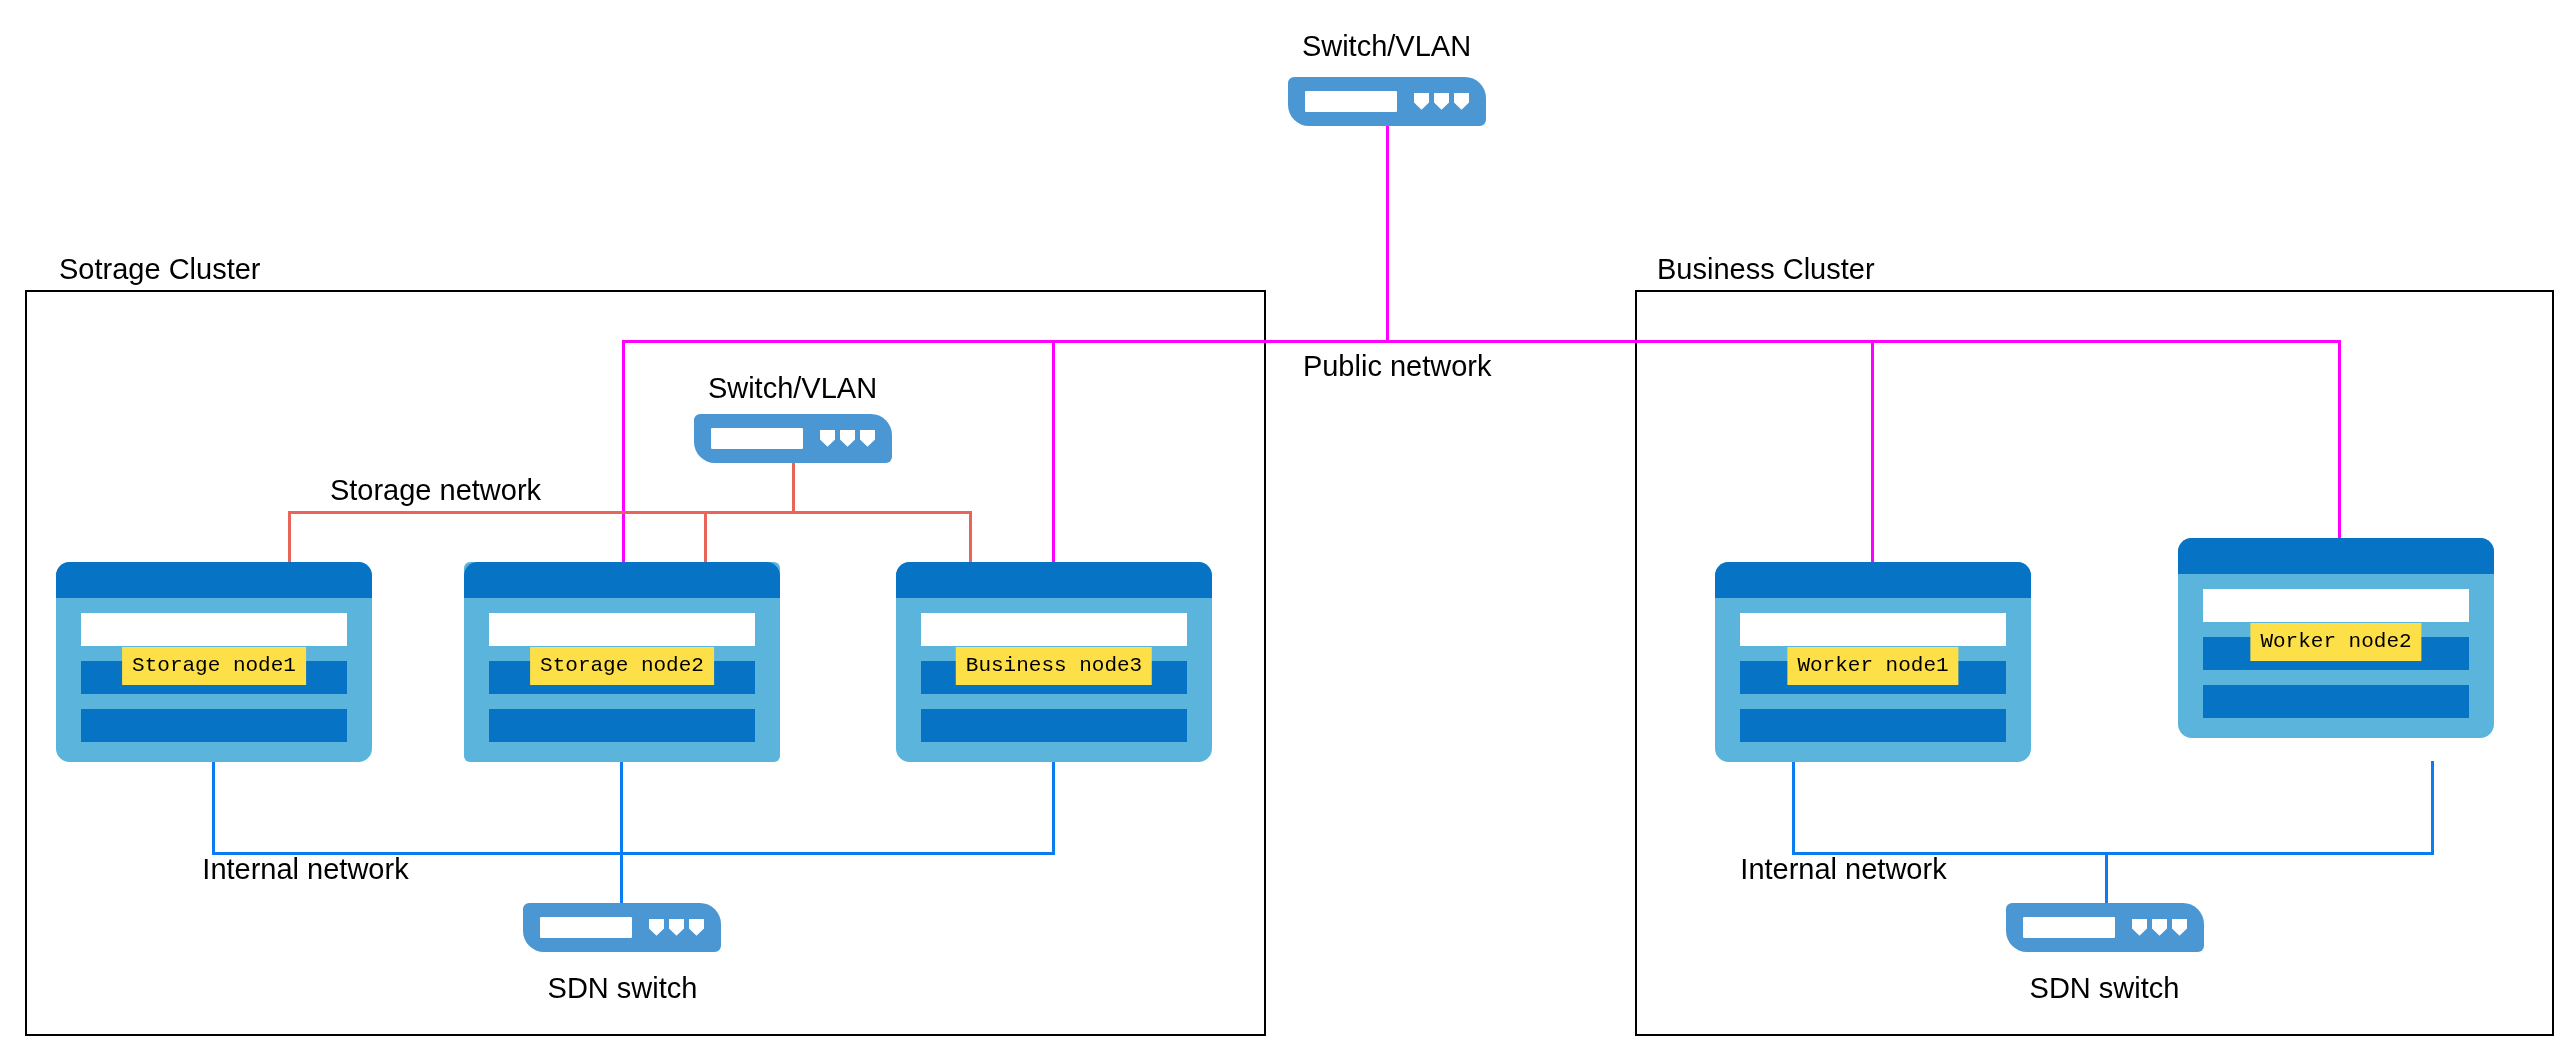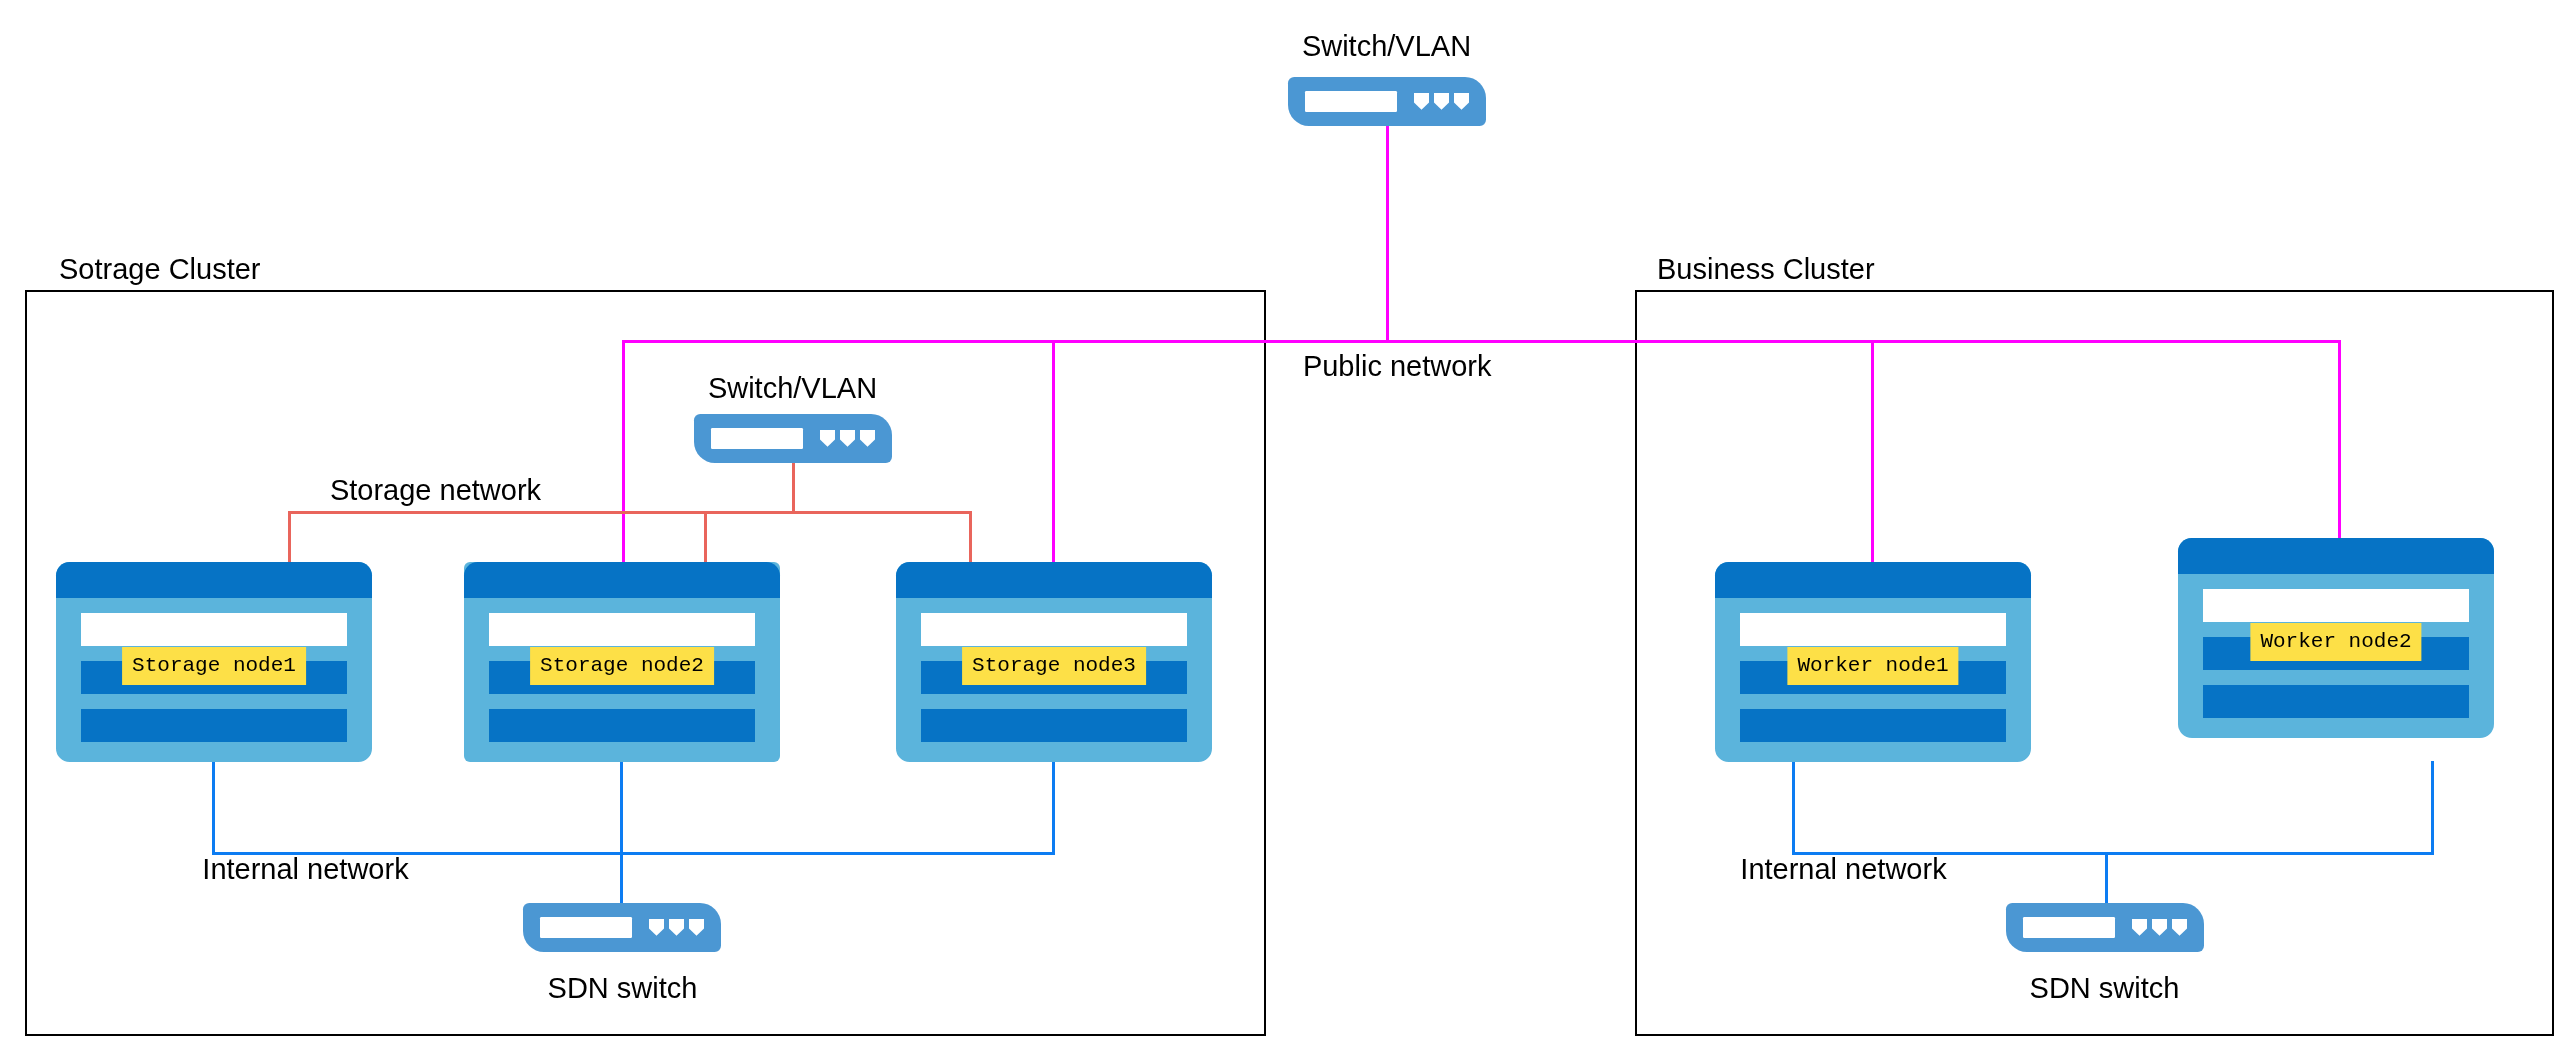--- a/index.html
+++ b/index.html
@@ -97,21 +97,21 @@
   <div class="bar white"></div>
   <div class="bar d1"></div>
   <div class="bar d2"></div>
   <div class="tag">Storage node2</div>
 </div>
 <div class="node" style="left:896px;top:562px;">
   <div class="head"></div>
   <div class="bar white"></div>
   <div class="bar d1"></div>
   <div class="bar d2"></div>
-  <div class="tag">Storage node3</div>
+  <div class="tag">Business node3</div>
 </div>
 
 <div class="node" style="left:1715px;top:562px;text-align:right;">
   <div class="head"></div>
   <div class="bar white"></div>
   <div class="bar d1"></div>
   <div class="bar d2"></div>
   <div class="tag">Worker node1</div>
 </div>
 <div class="node" style="left:2178px;top:538px;border-radius:14px;">

